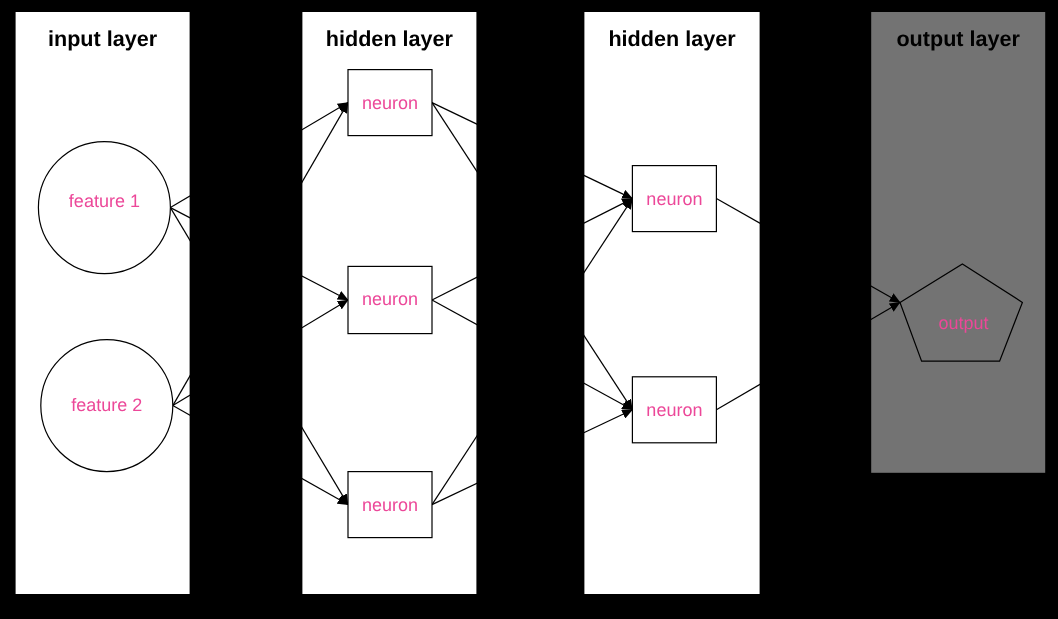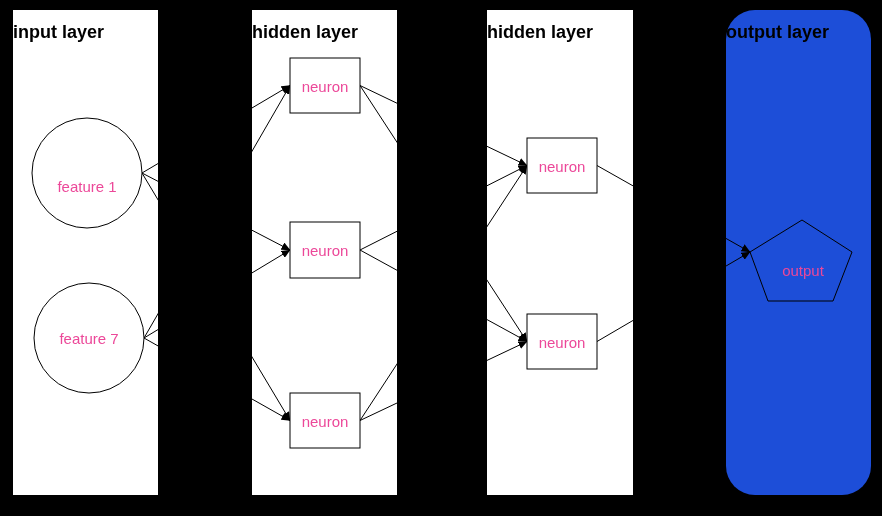--- a/index.html
+++ b/index.html
@@ -6,21 +6,21 @@
   #canvas {
     position: relative;
     width: 882px;
     height: 516px;
     overflow: hidden;
     font-family: "Liberation Sans", sans-serif;
   }
   .panel { position: absolute; }
   .panel-title {
     margin-top: 12px;
-    text-align: left;
+    text-align: center;
     font-size: 18px;
     font-weight: bold;
     color: #000000;
   }
   .node-label {
     position: absolute;
     transform: translate(-50%, -50%);
     font-size: 15px;
     color: #ec4899;
     white-space: nowrap;
@@ -33,21 +33,21 @@
 <div id="canvas" style="background: rgb(0, 0, 0);">
     <div class="panel" style="left: 13px; top: 10px; width: 145px; height: 485px; background: rgb(255, 255, 255);">
       <div class="panel-title">input layer</div>
     </div>
     <div class="panel" style="left: 252px; top: 10px; width: 145px; height: 485px; background: rgb(255, 255, 255);">
       <div class="panel-title">hidden layer</div>
     </div>
     <div class="panel" style="left: 487px; top: 10px; width: 146px; height: 485px; background: rgb(255, 255, 255);">
       <div class="panel-title">hidden layer</div>
     </div>
-    <div class="panel" style="left: 726px; top: 10px; width: 145px; height: 485px; background: #1d4ed8; border-radius: 29px;">
+    <div class="panel" style="left: 726px; top: 10px; width: 145px; height: 384px; background: #737373;">
       <div class="panel-title">output layer</div>
     </div>
     <svg width="882" height="516" class="connections">
       <defs>
         <marker id="arrowhead" markerWidth="10" markerHeight="8" refX="8.5" refY="4" orient="auto" markerUnits="userSpaceOnUse">
           <path d="M0,0 L9,4 L0,8 Z" fill="#000000"></path>
         </marker>
       </defs>
       <line x1="142" y1="173" x2="290" y2="85.5" stroke="#000000" stroke-width="1" marker-end="url(#arrowhead)"></line>
       <line x1="142" y1="173" x2="290" y2="250" stroke="#000000" stroke-width="1" marker-end="url(#arrowhead)"></line>
@@ -65,21 +65,21 @@
       <line x1="597" y1="341.5" x2="750" y2="252" stroke="#000000" stroke-width="1" marker-end="url(#arrowhead)"></line>
       <circle cx="87" cy="173" r="55" fill="#ffffff" stroke="#000000" stroke-width="1"></circle>
       <circle cx="89" cy="338" r="55" fill="#ffffff" stroke="#000000" stroke-width="1"></circle>
       <rect x="290" y="58" width="70" height="55" fill="#ffffff" stroke="#000000" stroke-width="1"></rect>
       <rect x="290" y="222" width="70" height="56" fill="#ffffff" stroke="#000000" stroke-width="1"></rect>
       <rect x="290" y="393" width="70" height="55" fill="#ffffff" stroke="#000000" stroke-width="1"></rect>
       <rect x="527" y="138" width="70" height="55" fill="#ffffff" stroke="#000000" stroke-width="1"></rect>
       <rect x="527" y="314" width="70" height="55" fill="#ffffff" stroke="#000000" stroke-width="1"></rect>
       <polygon points="802,220 852,252 833,301 768,301 750,252" fill="none" stroke="#000000" stroke-width="1"></polygon>
     </svg>
-    <div class="node-label" style="left: 87px; top: 186px;">feature 1</div>
-    <div class="node-label" style="left: 89px; top: 338px;">feature 7</div>
+    <div class="node-label" style="left: 87px; top: 168px;">feature 1</div>
+    <div class="node-label" style="left: 89px; top: 338px;">feature 2</div>
     <div class="node-label" style="left: 325px; top: 85.5px;">neuron</div>
     <div class="node-label" style="left: 325px; top: 250px;">neuron</div>
     <div class="node-label" style="left: 325px; top: 420.5px;">neuron</div>
     <div class="node-label" style="left: 562px; top: 165.5px;">neuron</div>
     <div class="node-label" style="left: 562px; top: 341.5px;">neuron</div>
     <div class="node-label" style="left: 803px; top: 270.2px;">output</div>
   </div>
 
 </body></html>

